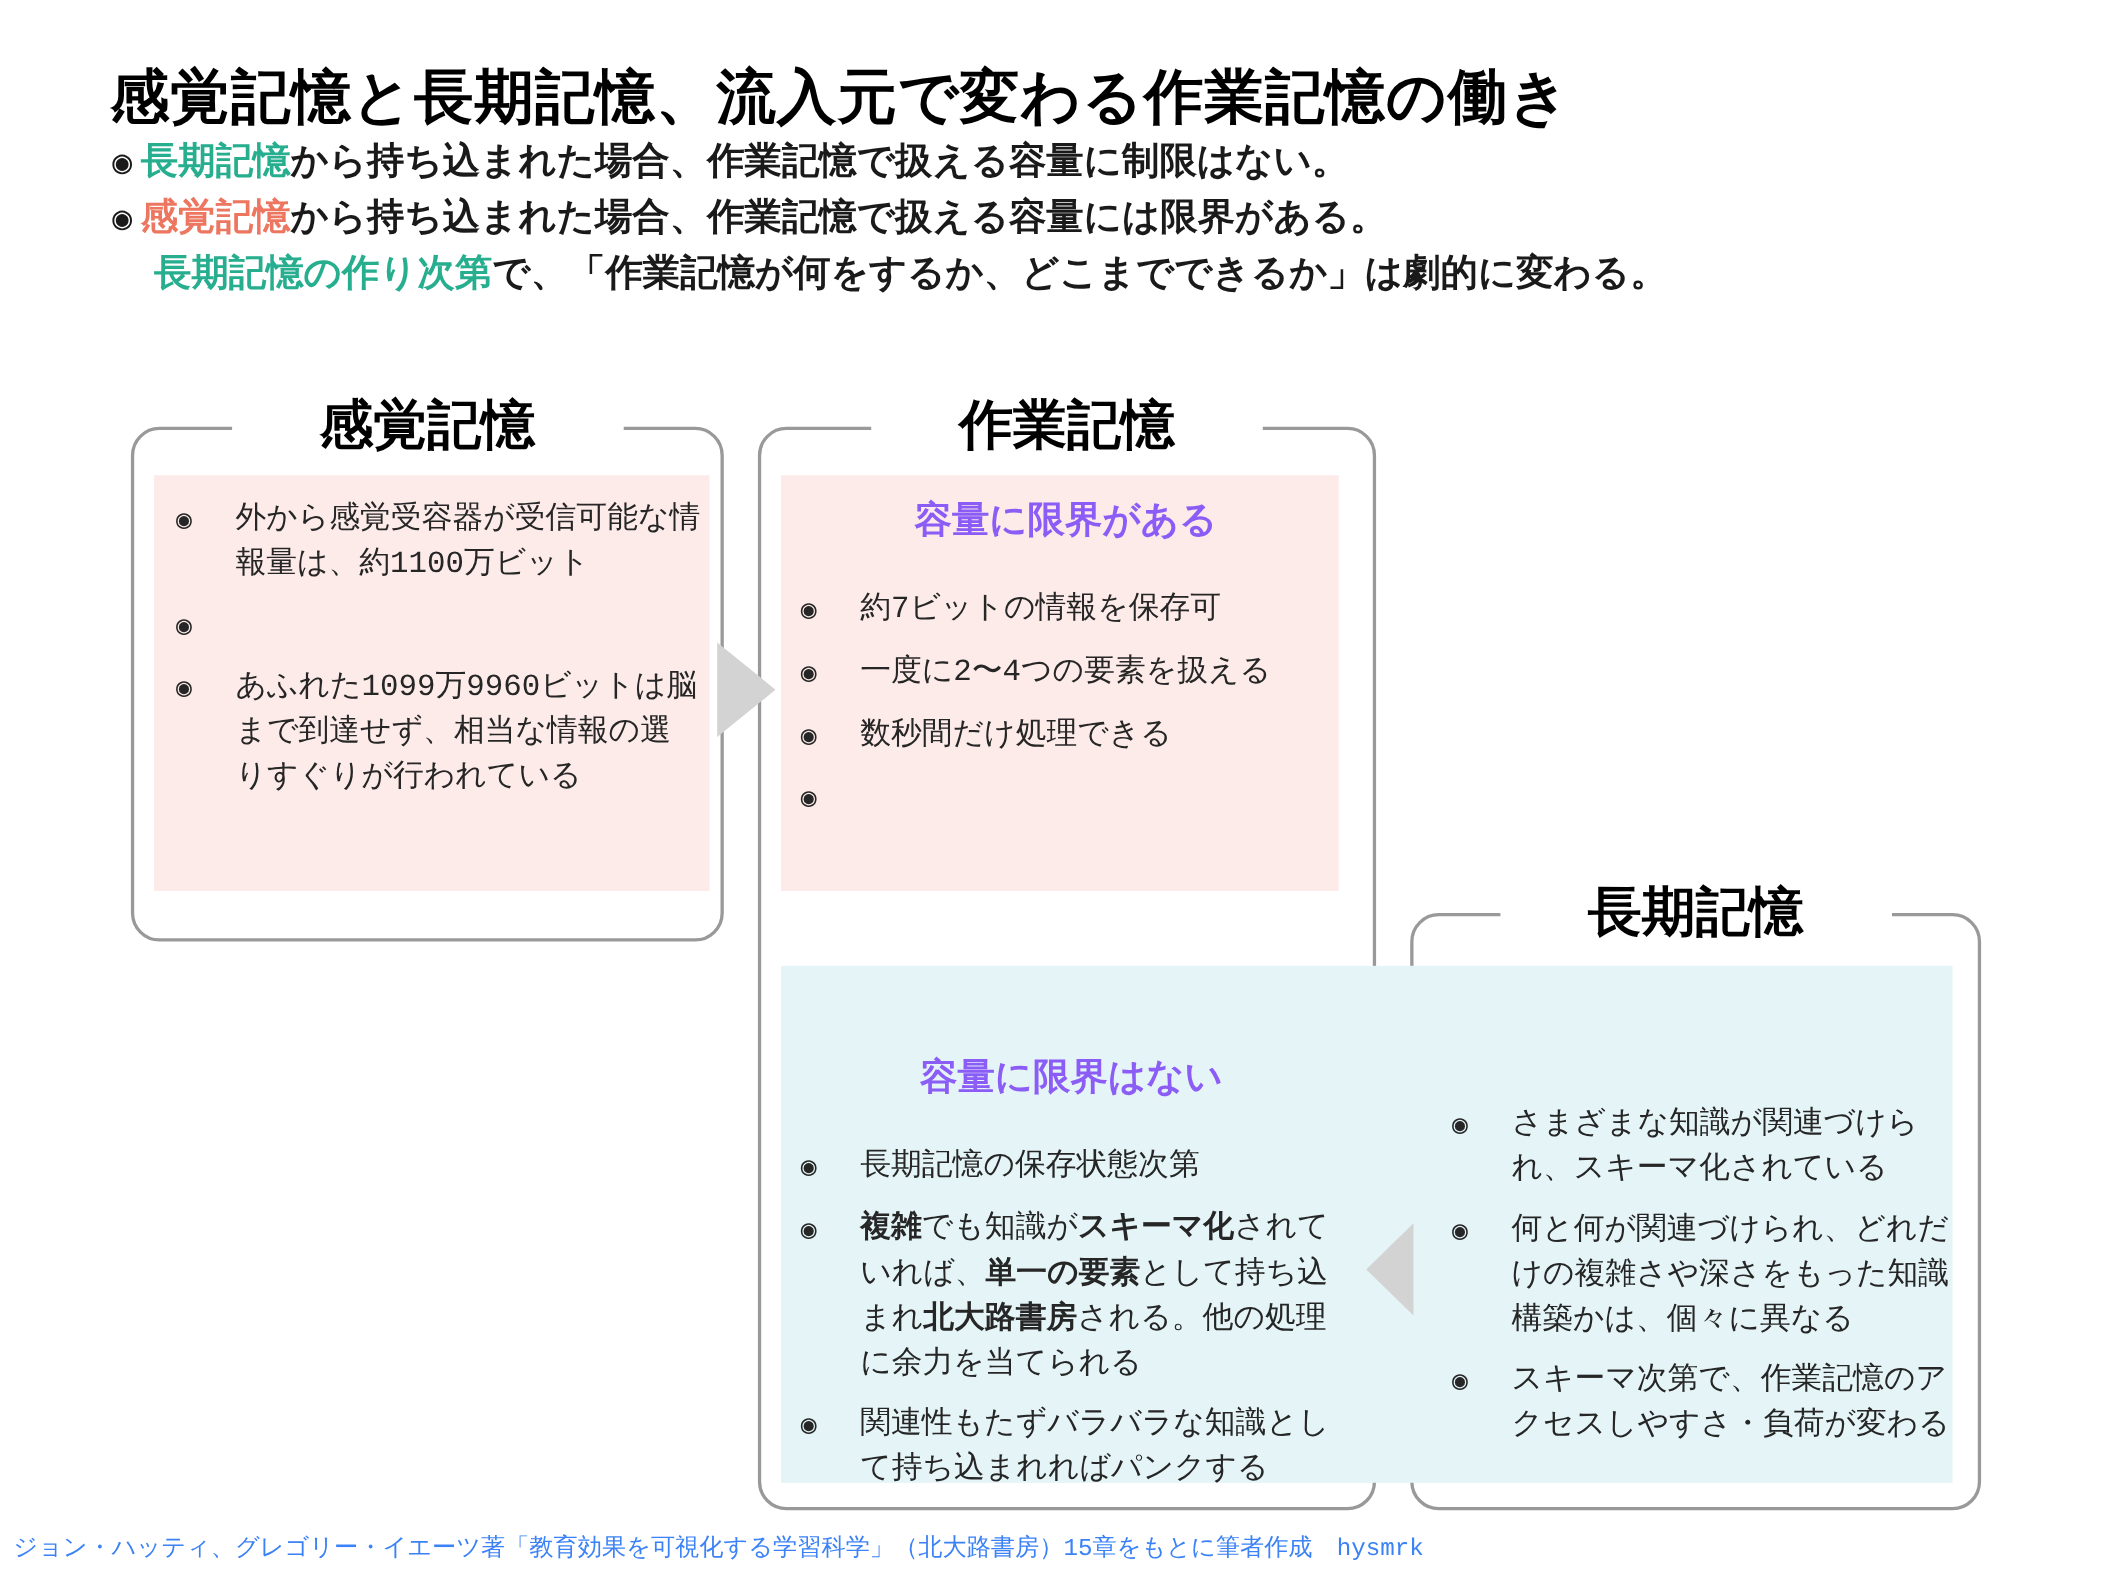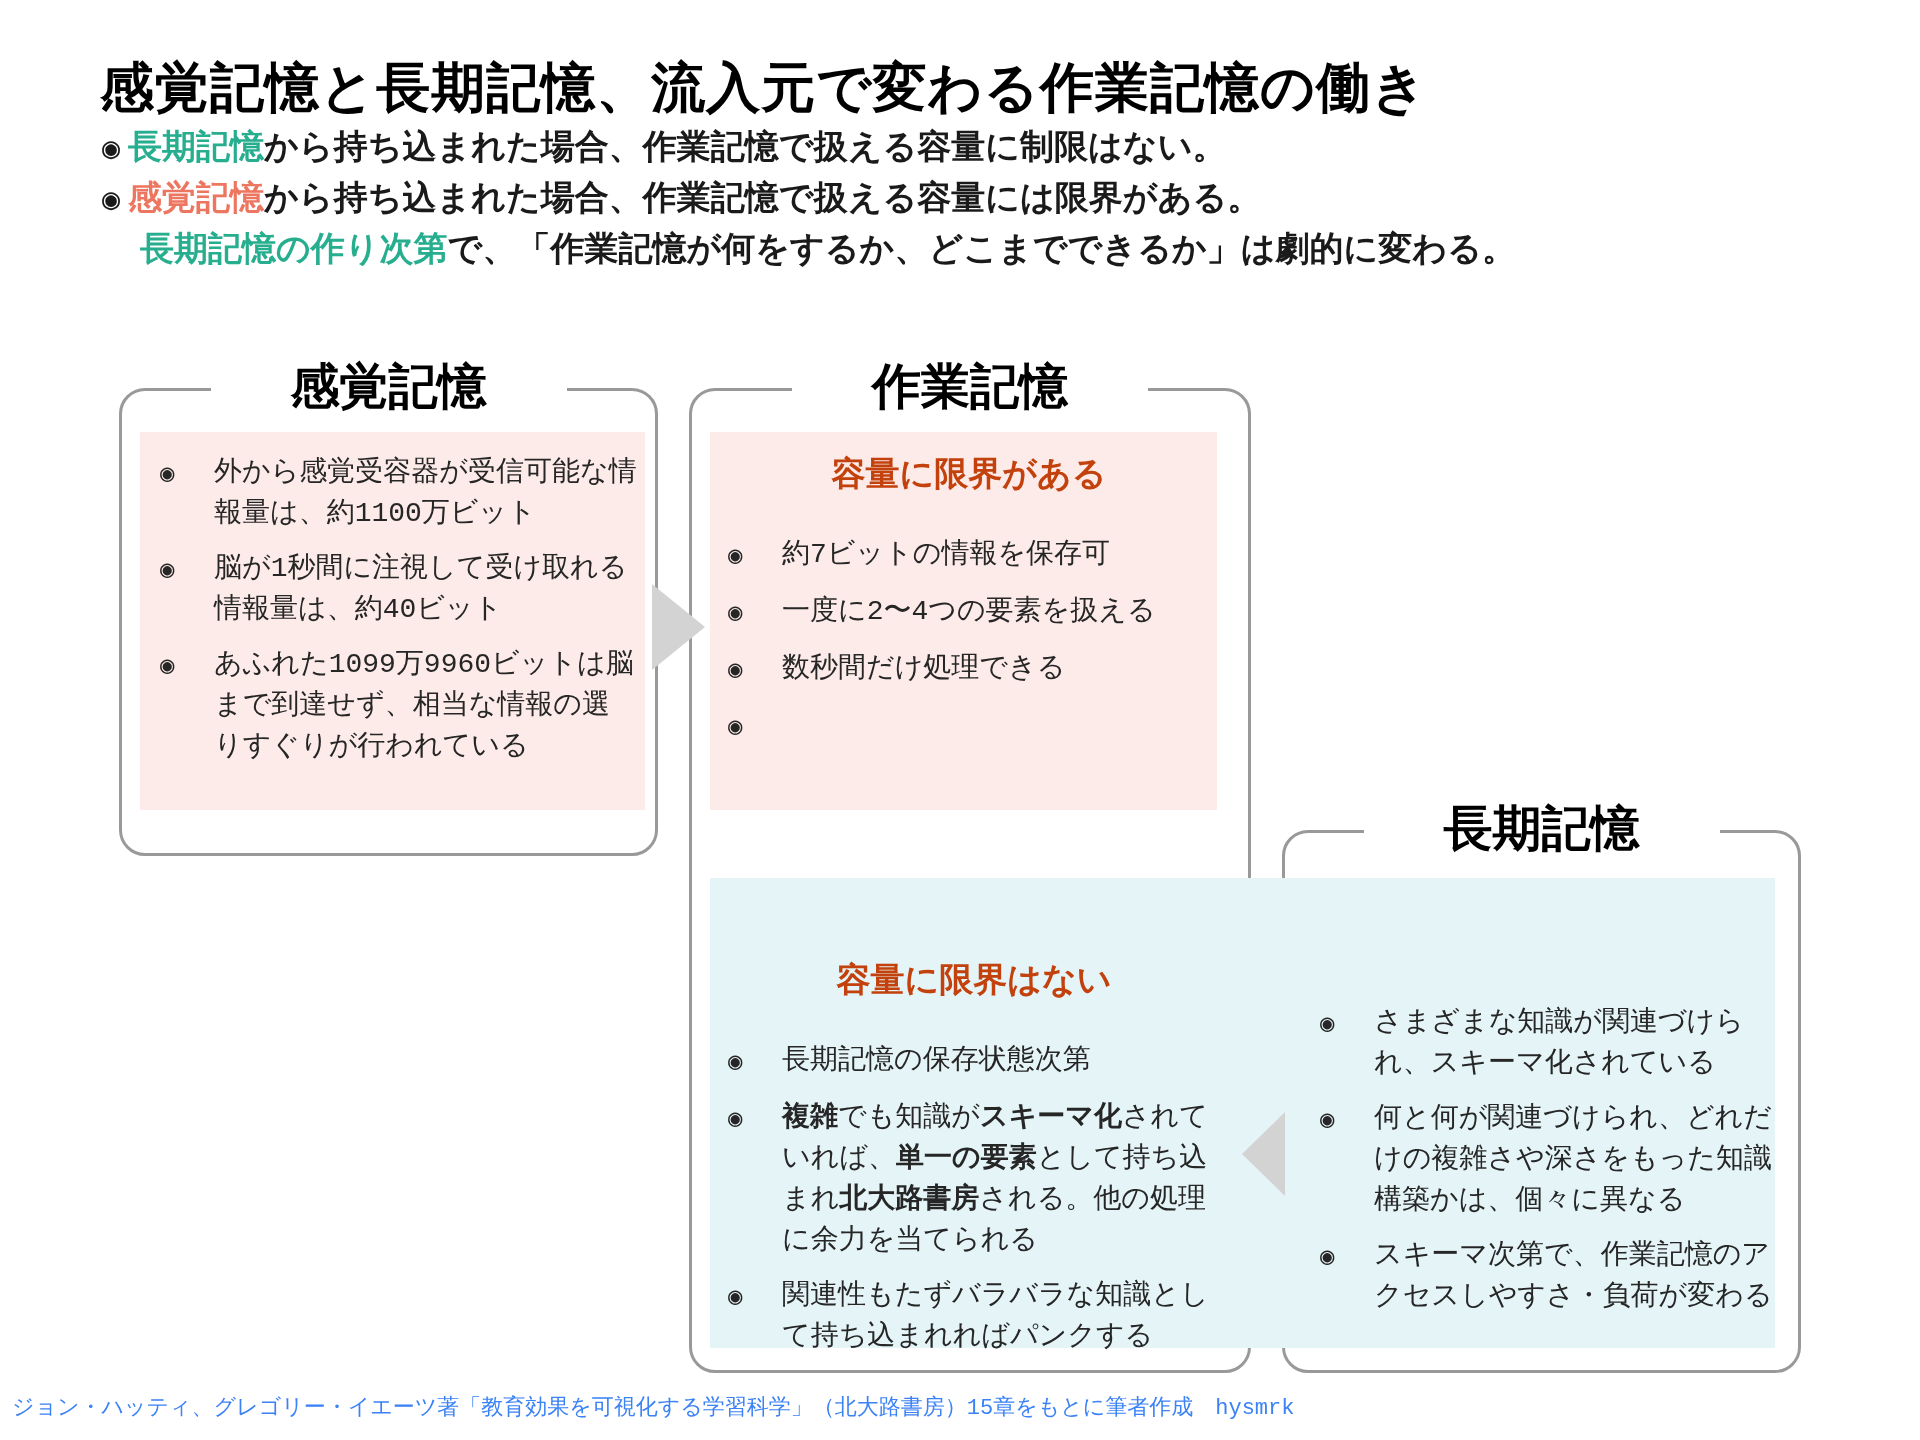--- a/index.html
+++ b/index.html
@@ -48,21 +48,21 @@
     border-top:42px solid transparent;border-bottom:42px solid transparent;
     border-right:43px solid #d3d3d3;
   }
 
   
   .box-content{position:absolute;z-index:5;font-size:28px;line-height:41px;color:#262626;}
   #content-sensory{left:148px;top:452px;width:478px;}
   #content-working{left:716px;top:452px;width:482px;}
   #content-unlim-left{left:716px;top:958px;width:492px;}
   #content-unlim-right{left:1308px;top:1002px;width:460px;}
-  .blue-heading{font-size:34px;line-height:48px;color:#c2410c;text-align:center;font-weight:600;margin-bottom:34px;}
+  .blue-heading{font-size:34px;line-height:48px;color:#8b5cf6;text-align:center;font-weight:600;margin-bottom:34px;}
   .brow{display:flex;margin-bottom:14px;}
   .bmark{flex:none;width:54px;font-size:24px;padding-top:2px;}
   .btext{flex:1;}
   .bold{font-weight:800;}
 
   .footer{
     position:absolute;left:0;right:0;top:1392px;text-align:left;
     font-size:22px;color:#3b82f6;white-space:nowrap;
   }
 </style>
@@ -102,21 +102,20 @@
   <div class="arrow" id="arrow-right"></div>
   <div class="arrow" id="arrow-left"></div>
 
   <div class="box-content" id="content-sensory">
     <div class="brow">
       <span class="bmark">◉</span>
       <span class="btext">外から感覚受容器が受信可能な情報量は、約1100万ビット</span>
     </div>
     <div class="brow">
       <span class="bmark">◉</span>
-      <span class="btext">脳が1秒間に注視して受け取れる情報量は、約40ビット</span>
     </div>
     <div class="brow">
       <span class="bmark">◉</span>
       <span class="btext">あふれた1099万9960ビットは脳まで到達せず、相当な情報の選りすぐりが行われている</span>
     </div>
   </div>
 
   <div class="box-content" id="content-working">
     <div class="blue-heading">容量に限界がある</div>
     <div class="brow">

